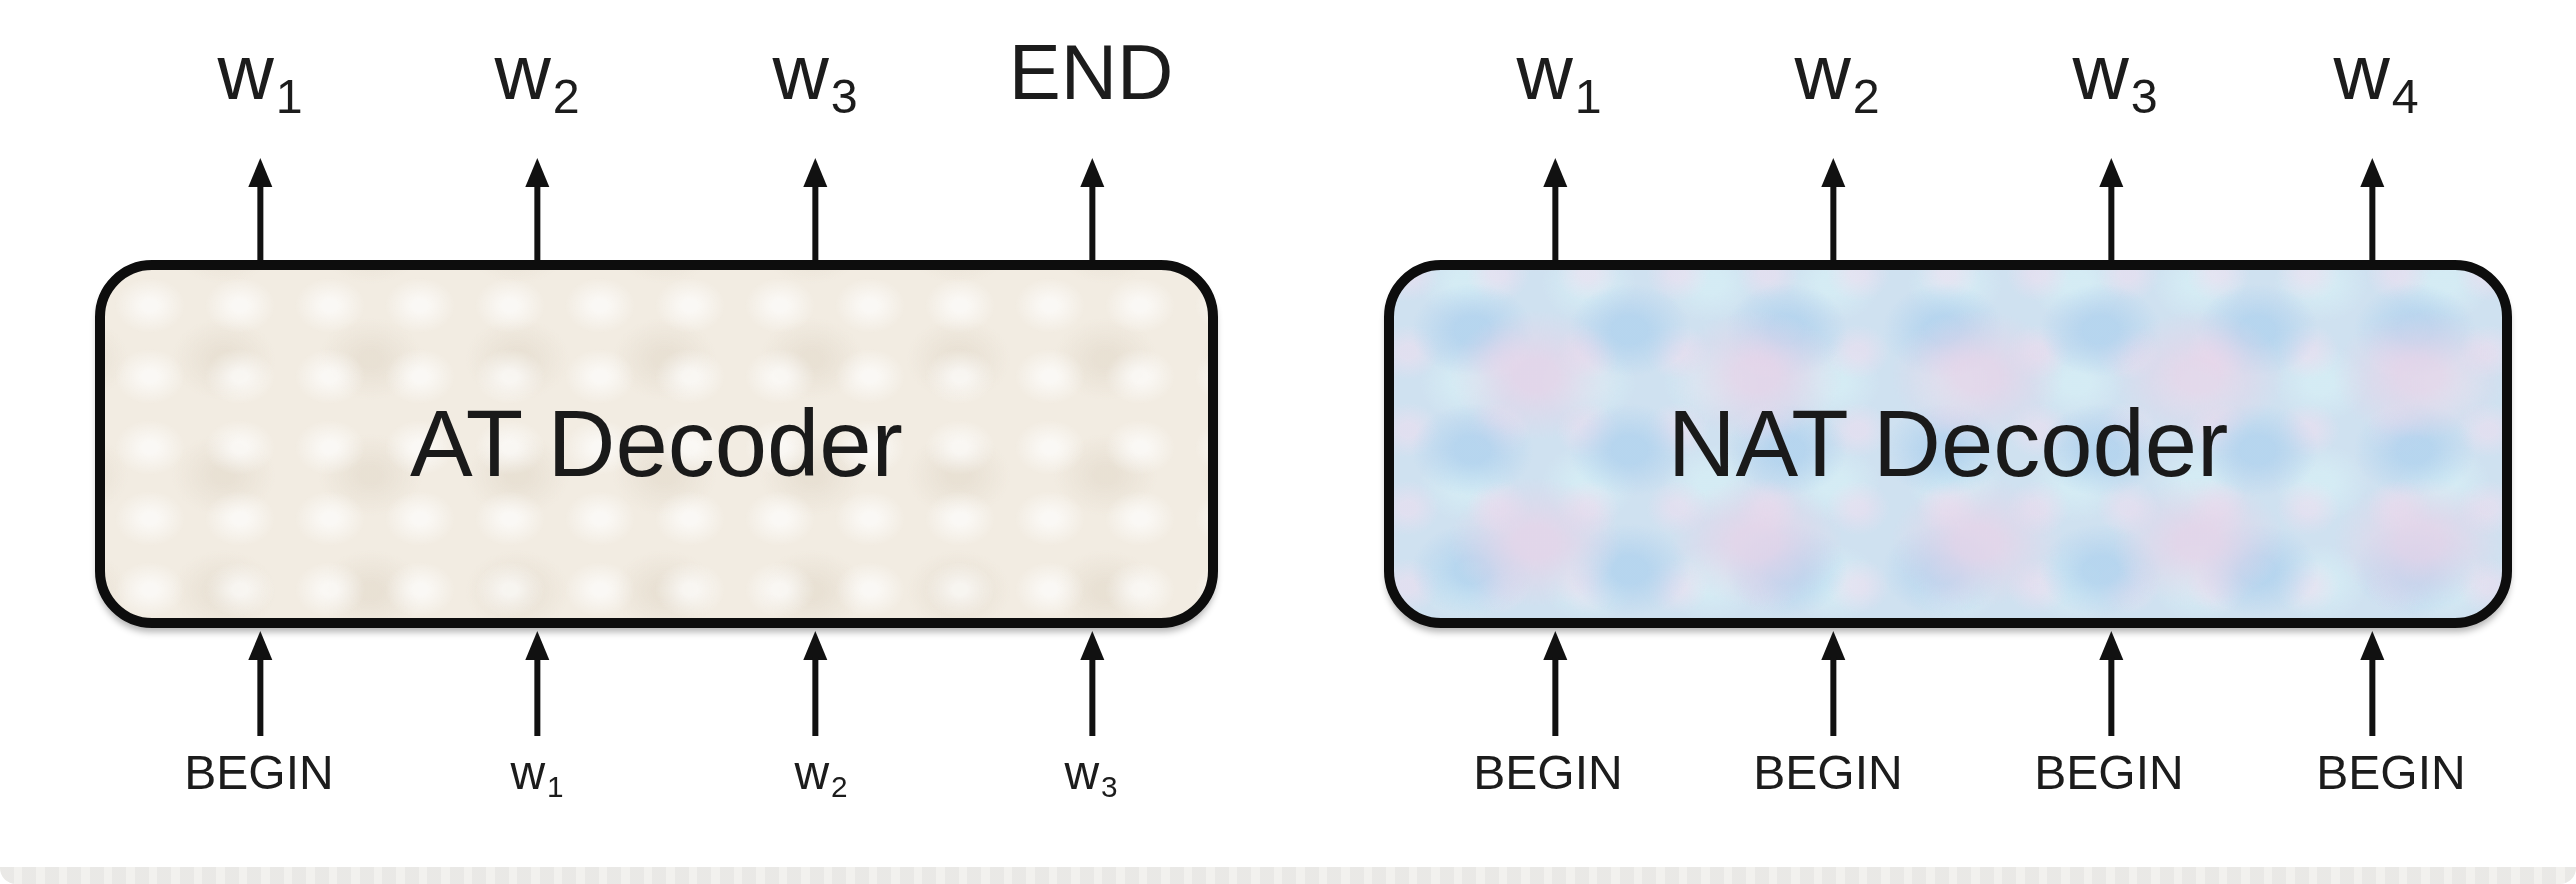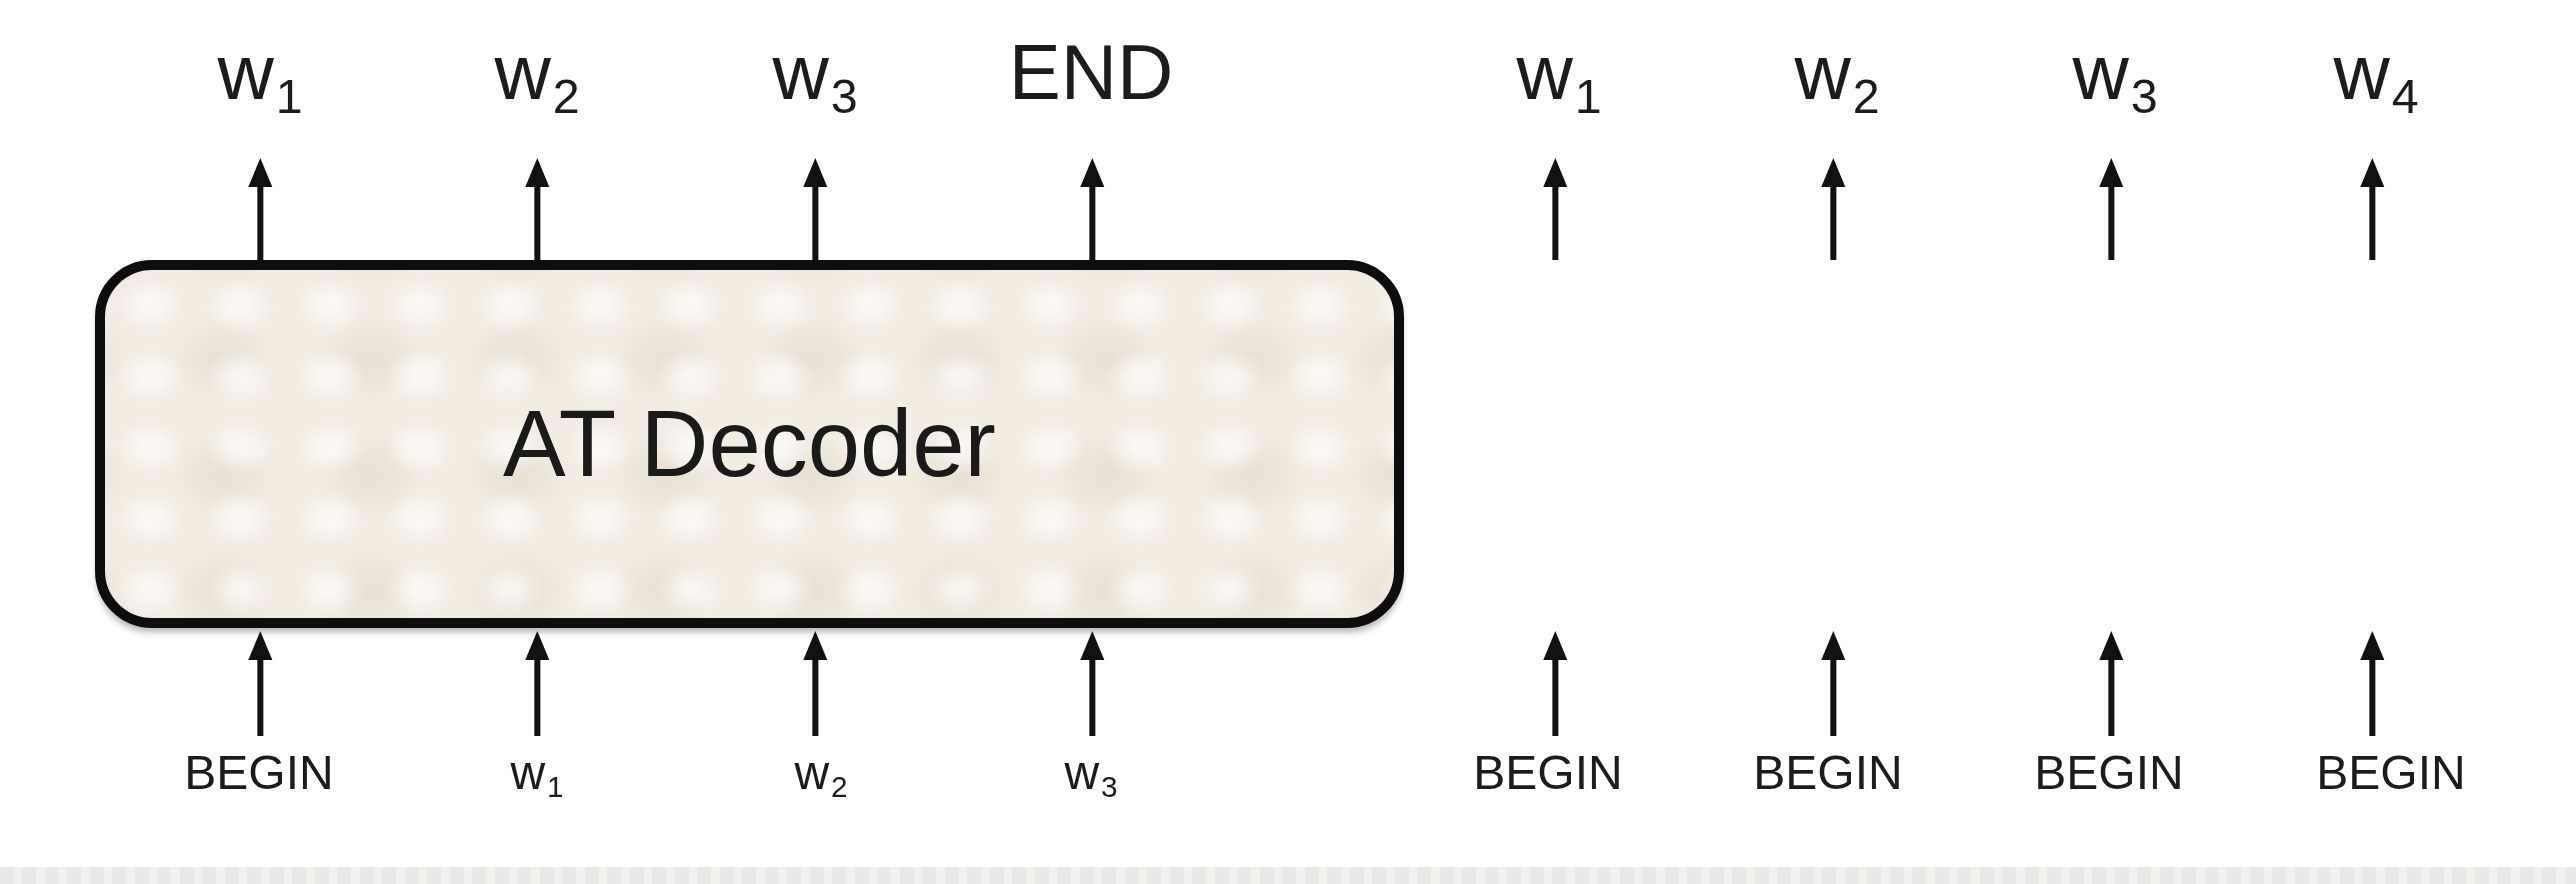--- a/index.html
+++ b/index.html
@@ -3,20 +3,21 @@
 <meta charset="utf-8">
 <style>
   html,body{margin:0;padding:0;background:#ffffff;}
   .canvas{
     position:relative;
     width:2576px;height:884px;
     background:#ffffff;
     font-family:"Liberation Sans", sans-serif;
     color:#1c1c1c;
     overflow:hidden;
+    border-radius:16px;
   }
 
   
   .io-label{
     position:absolute;
     transform:translateX(-50%);
     white-space:nowrap;
     line-height:1;
     color:#1c1c1c;
   }
@@ -59,21 +60,21 @@
     border-radius:57px;
     display:flex;align-items:center;justify-content:center;
     box-shadow:0 6.9px 7.8px -2.9px rgba(0,0,0,0.3);
   }
   .decoder-box .box-label{
     font-size:94px;
     line-height:1;
     color:#1a1a1a;
   }
   .decoder-box.at{
-    left:95px;width:1309px;
+    left:95px;width:1123px;
     background-color:#f2ece2;
     background-image:
       radial-gradient(rgba(255,255,255,0.65) 12%, rgba(255,255,255,0) 55%),
       radial-gradient(rgba(221,211,195,0.45) 10%, rgba(221,211,195,0) 50%);
     background-size:90px 71px, 147px 116px;
     background-position:0 0, 45px 31px;
   }
   .decoder-box.nat{
     left:1384px;width:1128px;
     background-color:#cfe1f0;
@@ -126,20 +127,23 @@
   <div class="io-label out" style="left:1559px"><span>w</span><sub>1</sub></div>
   <div class="io-label out" style="left:1837px"><span>w</span><sub>2</sub></div>
   <div class="io-label out" style="left:2115px"><span>w</span><sub>3</sub></div>
   <div class="io-label out" style="left:2376px"><span>w</span><sub>4</sub></div>
 
   <div class="arrow" style="left:1555px;top:158px;height:102px"></div>
   <div class="arrow" style="left:1833px;top:158px;height:102px"></div>
   <div class="arrow" style="left:2111px;top:158px;height:102px"></div>
   <div class="arrow" style="left:2372px;top:158px;height:102px"></div>
 
+  <div class="decoder-box nat">
+    <span class="box-label">NAT Decoder</span>
+  </div>
 
   <div class="arrow" style="left:1555px;top:631px;height:105px"></div>
   <div class="arrow" style="left:1833px;top:631px;height:105px"></div>
   <div class="arrow" style="left:2111px;top:631px;height:105px"></div>
   <div class="arrow" style="left:2372px;top:631px;height:105px"></div>
 
   <div class="io-label in" style="left:1549px"><span>BEGIN</span><sub></sub></div>
   <div class="io-label in" style="left:1829px"><span>BEGIN</span><sub></sub></div>
   <div class="io-label in" style="left:2110px"><span>BEGIN</span><sub></sub></div>
   <div class="io-label in" style="left:2392px"><span>BEGIN</span><sub></sub></div>

